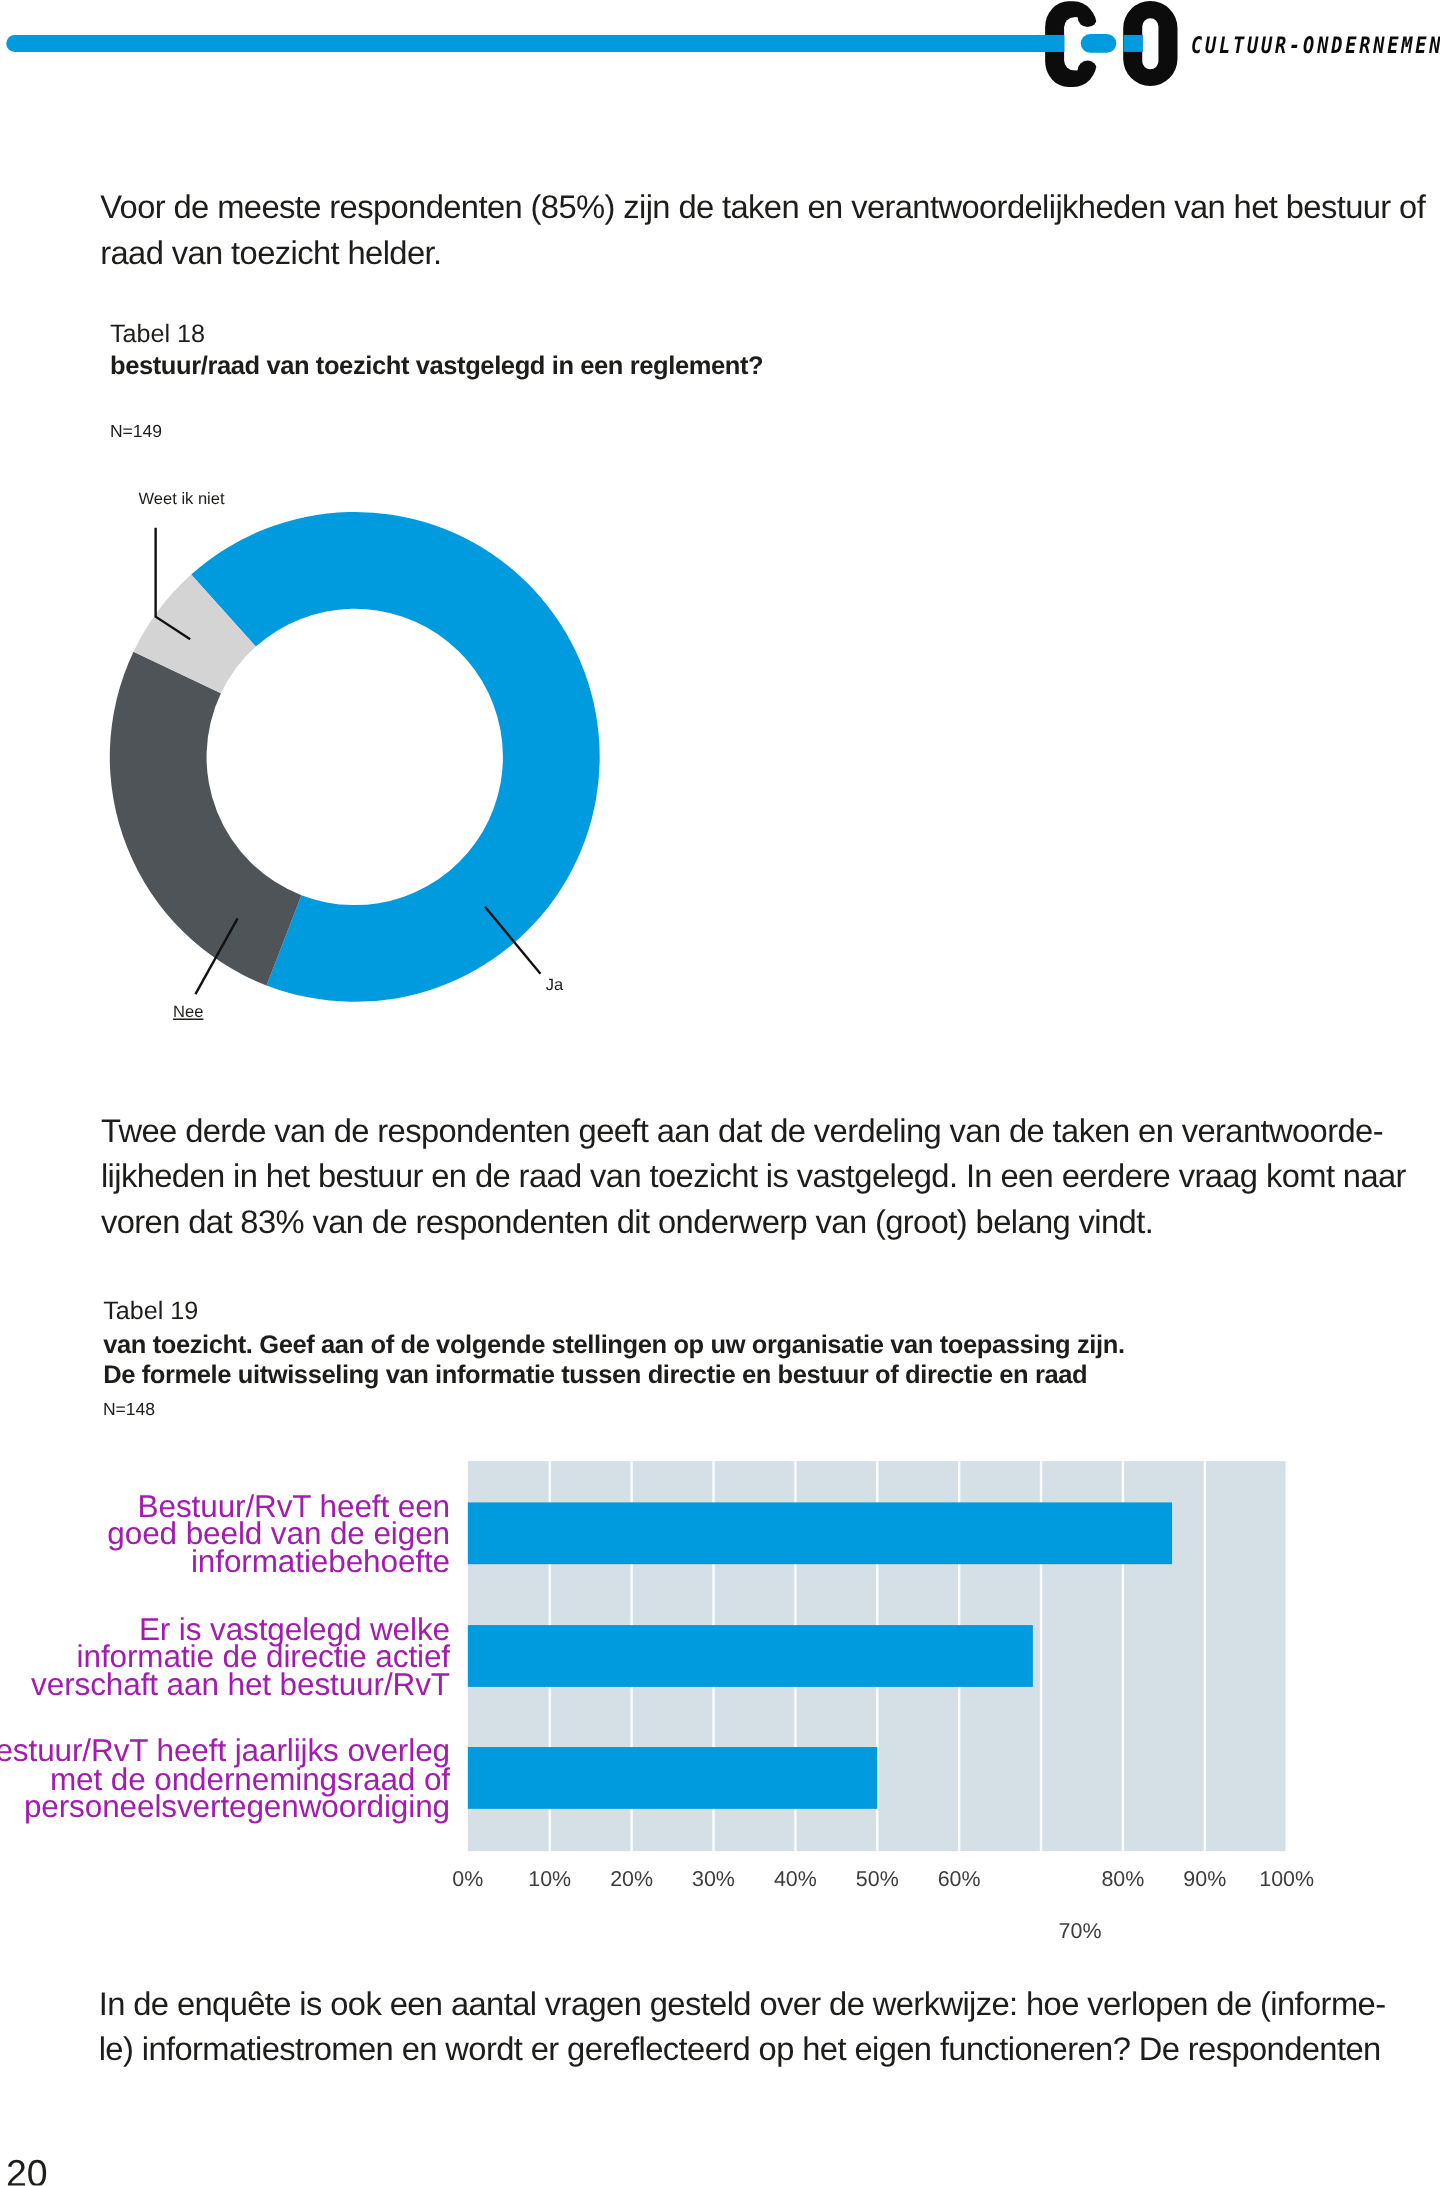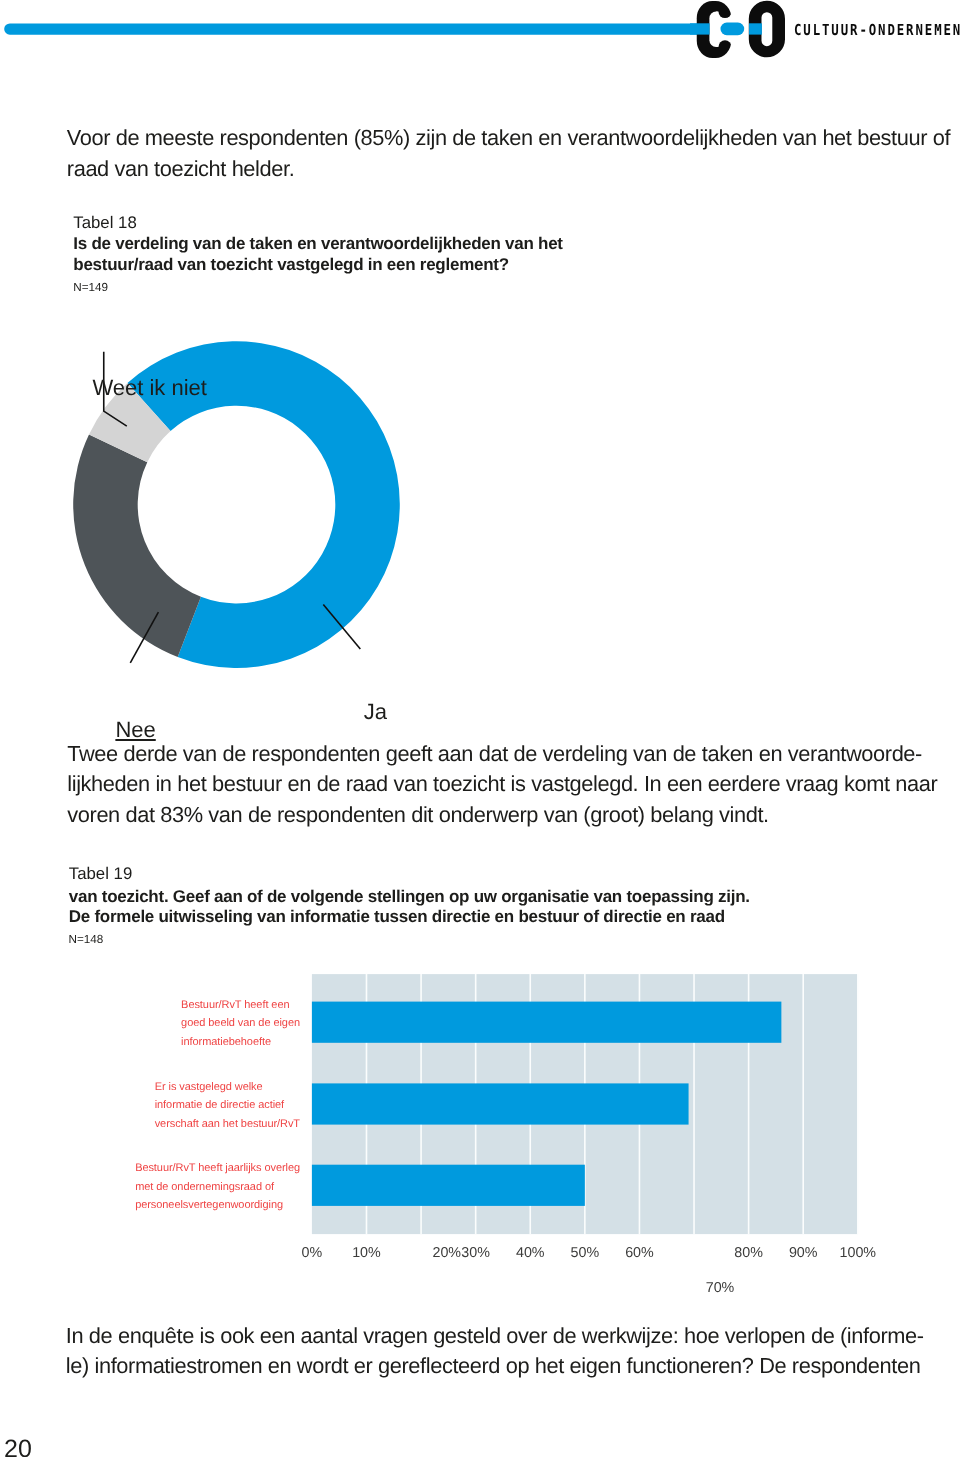--- a/index.html
+++ b/index.html
@@ -6,35 +6,35 @@
   html,body{margin:0;padding:0;}
   body{width:960px;height:1457px;background:#ffffff;position:relative;overflow:hidden;
        font-family:"Liberation Sans",sans-serif;color:#1a1a1a;
        -webkit-font-smoothing:antialiased;text-rendering:geometricPrecision;}
   .abs{position:absolute;}
   .body-text{font-size:21.8px;line-height:30.3px;color:#1d1d1b;letter-spacing:-0.40px;white-space:nowrap;}
   .tline{white-space:nowrap;}
   .cap-label{font-size:16.8px;line-height:20px;color:#1d1d1b;white-space:nowrap;}
   .cap-title{font-size:17px;line-height:20.5px;font-weight:bold;color:#1d1d1b;white-space:nowrap;letter-spacing:-0.262px;}
   .cap-n{font-size:11.7px;line-height:14px;color:#1d1d1b;white-space:nowrap;}
-  .dlabel{font-size:22px;color:#1d1d1b;white-space:nowrap;margin-top:48px;}
-  .catlabel{position:absolute;right:660px;font-size:11px;
-            line-height:18.4px;color:#ef4444;white-space:nowrap;letter-spacing:-0.07px;}
+  .dlabel{font-size:11px;color:#1d1d1b;white-space:nowrap;}
+  .catlabel{position:absolute;right:660px;text-align:right;font-size:21px;
+            line-height:18.4px;color:#a21caf;white-space:nowrap;letter-spacing:-0.07px;}
   .ticklabel{position:absolute;width:80px;text-align:center;font-size:14.3px;
              line-height:14px;color:#3c3c3b;white-space:nowrap;}
   .page-number{font-size:25px;color:#1d1d1b;}
   .wordmark{font-family:"DejaVu Sans Mono",monospace;font-weight:bold;
             font-size:15.2px;letter-spacing:2.32px;color:#0c0c0c;
             transform:scaleX(0.815);transform-origin:0 0;
             white-space:nowrap;line-height:1;}
 </style>
 </head>
 <body>
 
-<div class="abs" style="left:0;top:0;width:960px;height:70px;">
+<div class="abs" style="left:0;top:0;width:960px;height:70px;font-style:italic;">
   <svg class="abs" style="left:0;top:0;" width="720" height="70" viewBox="0 0 720 70">
     <rect x="4.2" y="23.4" width="705" height="11.3" rx="5.65" ry="5.65" fill="#009ade"></rect>
   </svg>
 
   <svg class="abs" style="left:690px;top:0;" width="100" height="70" viewBox="690 0 100 70">
     <defs>
       <mask id="cmask">
         <rect x="690" y="-5" width="110" height="80" fill="#fff"></rect>
 
         <rect x="709.4" y="11.5" width="13.4" height="35.4" rx="6.7" ry="6.7" fill="#000"></rect>
@@ -77,21 +77,20 @@
 </div>
 
 <div class="abs body-text" style="left:66.8px;top:123.3px;width:900px;">
     <div class="tline">Voor de meeste respondenten (85%) zijn de taken en verantwoordelijkheden van het bestuur of</div>
     <div class="tline">raad van toezicht helder.</div>
   </div>
 
 <div class="abs" style="left:0;top:0;">
   <div class="abs cap-label" style="left:73.3px;top:212.8px;">Tabel 18</div>
   <div class="abs cap-title" style="left:73.3px;top:234px;">
-      <div class="tline">Is de verdeling van de taken en verantwoordelijkheden van het</div>
       <div class="tline">bestuur/raad van toezicht vastgelegd in een reglement?</div>
     </div>
   <div class="abs cap-n" style="left:73.3px;top:281px;">N=149</div>
 </div>
 
 <div class="abs" style="left:60px;top:310px;width:420px;height:400px;">
   <svg width="420" height="400" viewBox="0 0 420 400">
     <g>
       <path fill="#009ade" d="M 67.44 73.05 A 163.3 163.3 0 1 1 117.71 346.95 L 140.93 286.78 A 98.8 98.8 0 1 0 110.52 121.06 Z"></path>
       <path fill="#4e5458" d="M 117.71 346.95 A 163.3 163.3 0 0 1 29.01 124.50 L 87.27 152.19 A 98.8 98.8 0 0 0 140.93 286.78 Z"></path>
@@ -157,21 +156,21 @@
       </div>
       <div class="catlabel" style="top: 199.3px;">
         <div>Bestuur/RvT heeft jaarlijks overleg</div>
         <div>met de ondernemingsraad of</div>
         <div>personeelsvertegenwoordiging</div>
       </div>
     </div>
   <div>
       <div class="ticklabel" style="left: 271.9px; top: 285.9px;">0%</div>
       <div class="ticklabel" style="left: 326.49px; top: 285.9px;">10%</div>
-      <div class="ticklabel" style="left: 381.08px; top: 285.9px; text-align: right;">20%</div>
+      <div class="ticklabel" style="left: 381.08px; top: 285.9px;">20%</div>
       <div class="ticklabel" style="left: 435.67px; top: 285.9px;">30%</div>
       <div class="ticklabel" style="left: 490.26px; top: 285.9px;">40%</div>
       <div class="ticklabel" style="left: 544.85px; top: 285.9px;">50%</div>
       <div class="ticklabel" style="left: 599.44px; top: 285.9px;">60%</div>
       <div class="ticklabel" style="left: 680px; top: 285.9px; margin-top: 35px;">70%</div>
       <div class="ticklabel" style="left: 708.62px; top: 285.9px;">80%</div>
       <div class="ticklabel" style="left: 763.21px; top: 285.9px;">90%</div>
       <div class="ticklabel" style="left: 817.8px; top: 285.9px;">100%</div>
     </div>
 </div>

